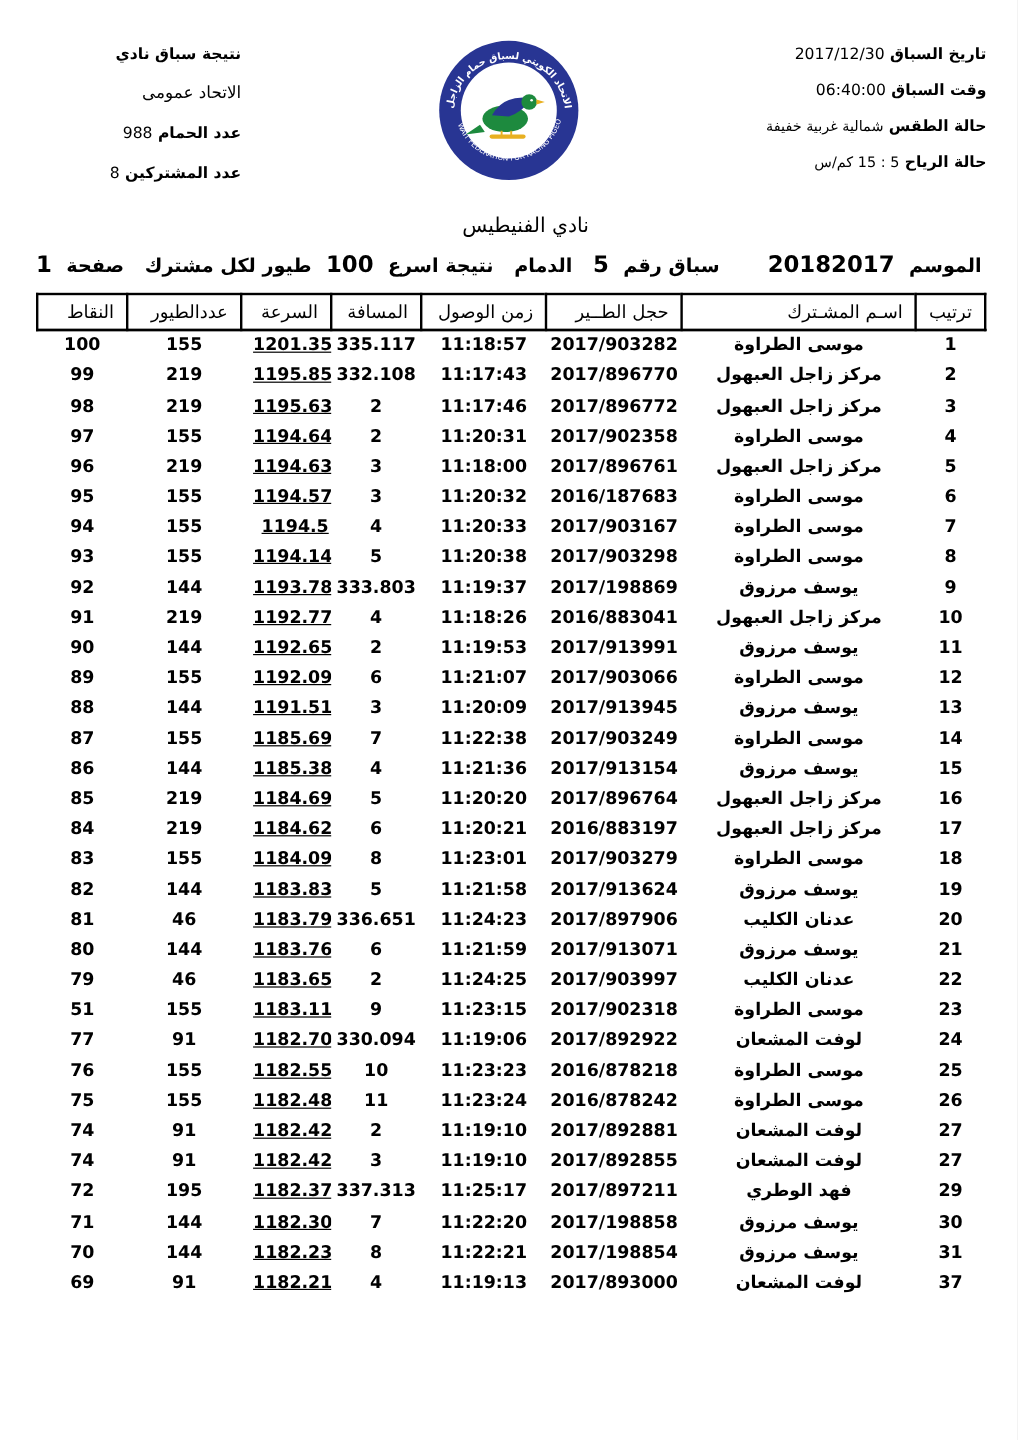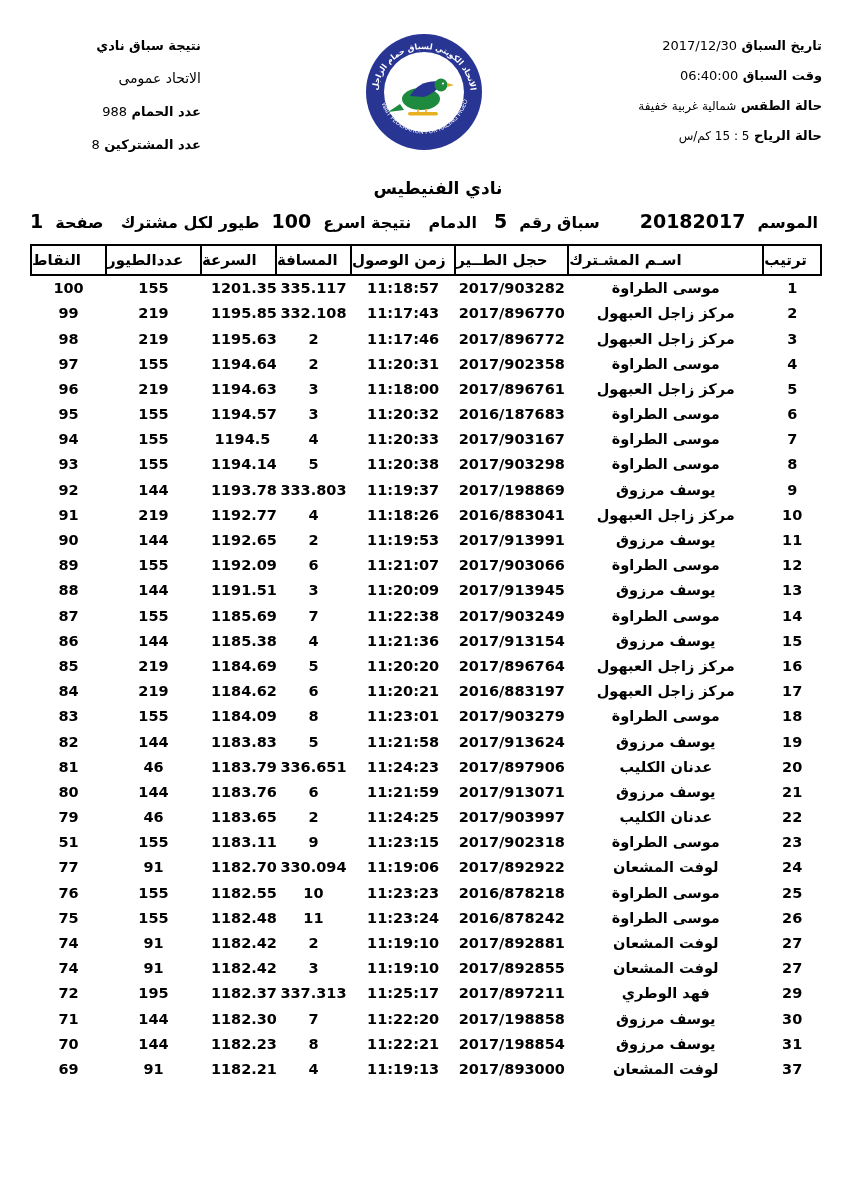--- a/index.html
+++ b/index.html
@@ -13,36 +13,36 @@
   .top-header { display:flex; justify-content:space-between; align-items:flex-start; padding:30px 26px 0 26px; }
   .info-block { width:235px; padding-top:6px; }
   .info-line { margin-bottom:11px; font-size:14px; line-height:1.35; white-space:nowrap; }
   .info-line .lbl { font-weight:bold; font-size:13px; }
   .info-line .val { font-weight:normal; font-size:13px;text-align:center; }
   .info-line .val.small { font-size:12px; }
   .info-left { padding-right:60px; }
   .info-left .info-line { margin-bottom:14px; }
   .logo-wrap { width:120px; height:120px; flex:0 0 auto; margin-top:2px; }
   
-  .club-name { text-align:center; font-weight:bold; font-size:17px; margin-top:10px;margin-left:28px; }
+  .club-name { text-align:center; font-weight:normal; font-size:17px; margin-top:10px;margin-left:28px; }
   .meta-row { display:flex; justify-content:space-between; align-items:baseline; padding:12px 30px 8px 30px; font-size:15px; }
   .meta-group { display:flex; align-items:baseline; gap:12px; }
   .meta-label { font-weight:bold; font-size:16px; }
   .meta-num { font-weight:bold; font-size:19px; direction:ltr; }
   
   table.results { width:792px; margin:4px 26px 0 26px; border-collapse:collapse; table-layout:fixed; }
   th {
-    border:2.4px solid #000; font-weight:bold; font-size:15px;
-    padding:5px 0; text-align:left; white-space:nowrap; overflow:hidden;
+    border:2.4px solid #000; font-weight:normal; font-size:15px;
+    padding:5px 10px; text-align:right; white-space:nowrap; overflow:hidden;
   }
   td {
     font-weight:bold; font-size:14.5px; padding:4.6px 2px; text-align:center;
     white-space:nowrap; overflow:hidden;
   }
-  td.col-speed { text-align:center; padding-left:10px; direction:ltr; }
+  td.col-speed { text-align:right; padding-left:10px; direction:ltr;text-decoration:underline; }
   td.col-ring, td.col-arrival { direction:ltr; }
   .col-w-rank{width:7.3%} .col-w-name{width:24.7%} .col-w-ring{width:14.3%}
   .col-w-arrival{width:13.2%} .col-w-dist{width:9.5%} .col-w-speed{width:9.5%}
   .col-w-birds{width:12%} .col-w-points{width:9.5%}
 </style>
 </head>
 <body>
 
 <div class="page">
 

